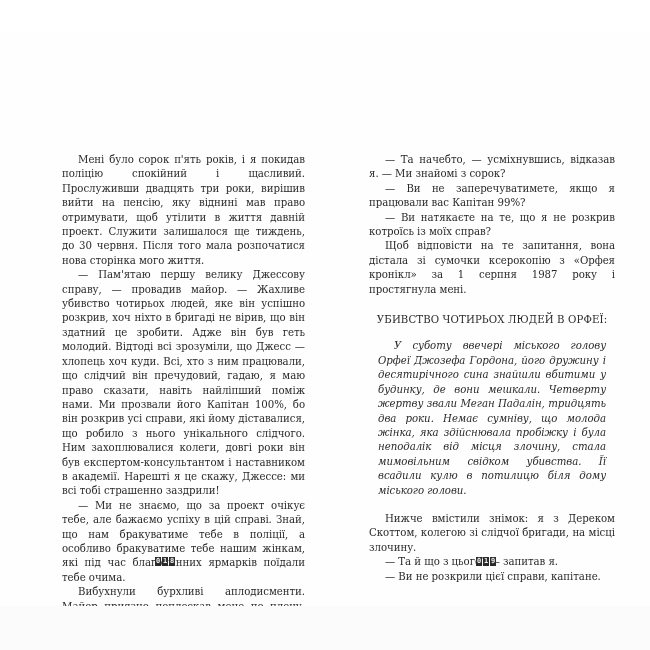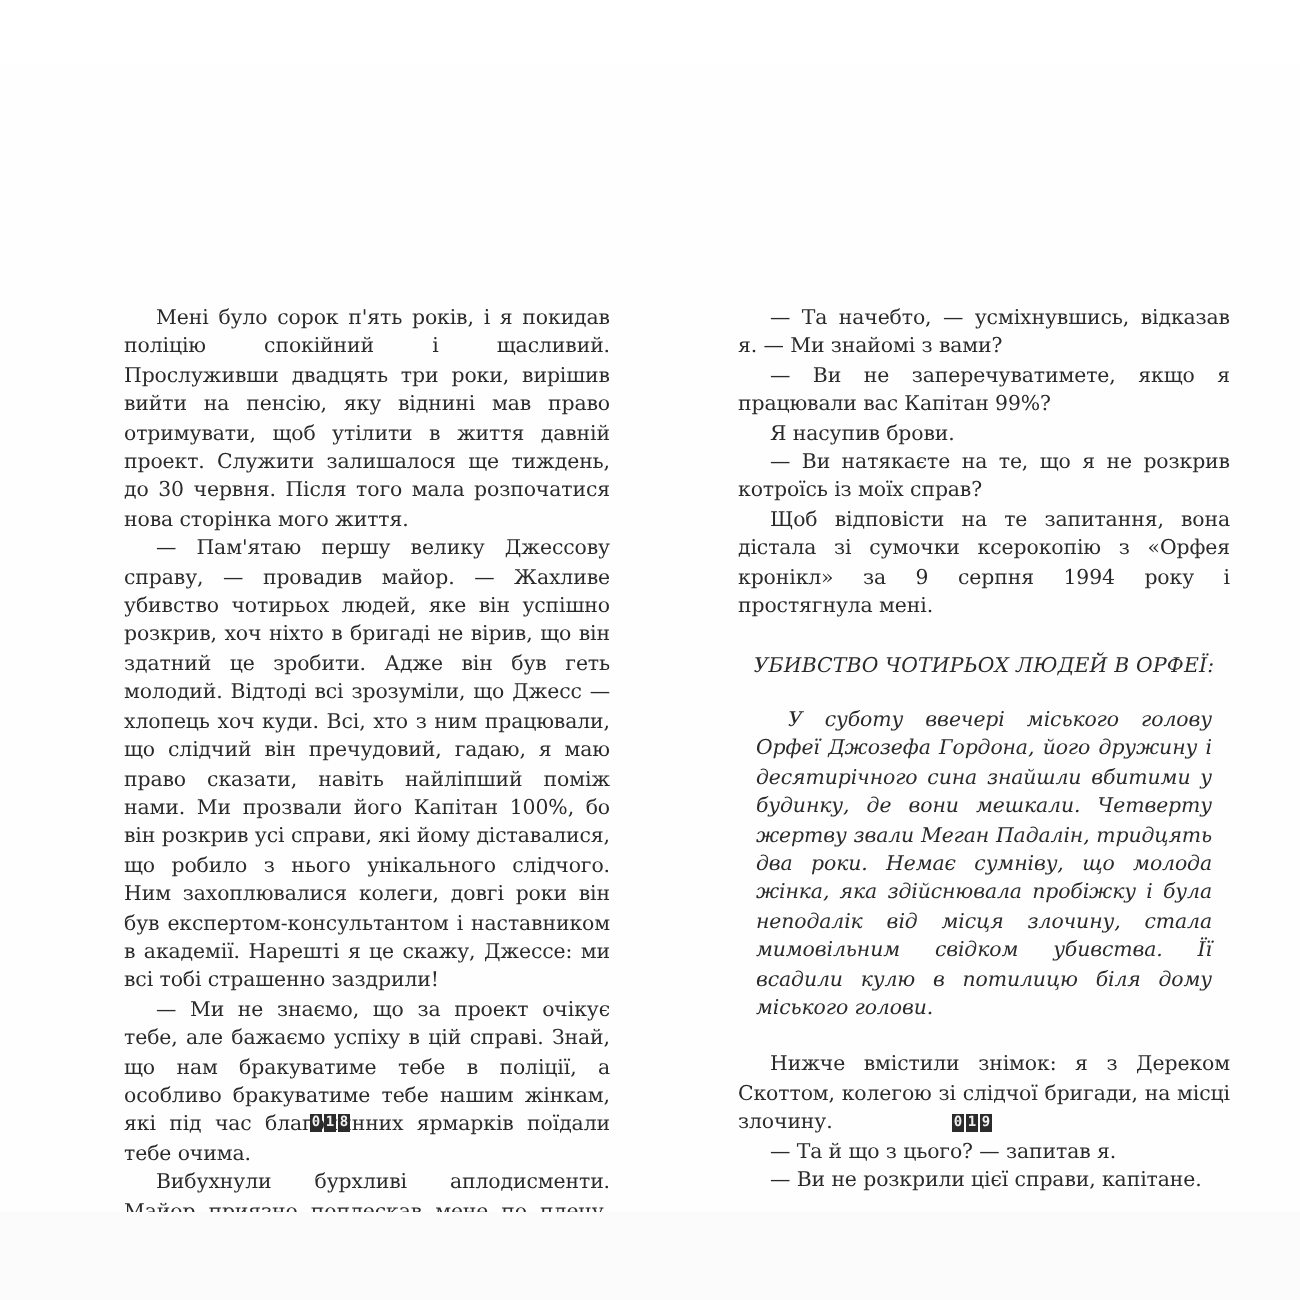--- a/index.html
+++ b/index.html
@@ -27,21 +27,21 @@
   }
   .left .text-block { left: 62px; top: 121px; width: 243px; }
   .right .text-block { left: 33px; top: 121px; width: 246px; }
   p { margin: 0; }
   .ind { text-indent: 16px; }
   .i { }
   .article {
     margin: 0;
   }
   .article-title {
-    font-style: italic; text-align: center; margin-top: 16px; margin-bottom: 12px;
+    text-align: center; margin-top: 16px; margin-bottom: 12px;
     letter-spacing: 0.1px;
   }
   .article-body { font-style: italic; padding: 0 9px; margin-bottom: 14px; }
   .pagenum {
     position: absolute; top: 525px; display: flex; gap: 1px;
   }
   .left .pagenum { left: 155px; }
   .right .pagenum { left: 140px; }
   .digit {
     width: 6px; height: 9px; background: #2b2b2b; color: #f2f2f2;
@@ -63,25 +63,24 @@
     </div>
     <div class="pagenum">
       <span class="digit">0</span>
       <span class="digit">1</span>
       <span class="digit">8</span>
     </div>
   </div>
 
   <div class="page right">
     <div class="text-block">
-      <p class="ind">— Та начебто, — усміхнувшись, відказав я. — Ми знайомі з вами?</p>
+      <p class="ind">— Та начебто, — усміхнувшись, відказав я. — Ми знайомі з сорок?</p>
       <p class="ind"><span>— Ви не заперечуватимете, якщо я працювали вас </span><span class="i">Капітан 99%</span><span>?</span></p>
-      <p class="ind">Я насупив брови.</p>
       <p class="ind">— Ви натякаєте на те, що я не розкрив котроїсь із моїх справ?</p>
-      <p class="ind">Щоб відповісти на те запитання, вона дістала зі сумочки ксерокопію з «Орфея кронікл» за 9 серпня 1994 року і простягнула мені.</p>
+      <p class="ind">Щоб відповісти на те запитання, вона дістала зі сумочки ксерокопію з «Орфея кронікл» за 1 серпня 1987 року і простягнула мені.</p>
 
       <div class="article">
         <div class="article-title">
           <div>УБИВСТВО ЧОТИРЬОХ ЛЮДЕЙ В ОРФЕЇ:</div>
         </div>
         <p class="article-body ind">У суботу ввечері міського голову Орфеї Джозефа Гордона, його дружину і десятирічного сина знайшли вбитими у будинку, де вони мешкали. Четверту жертву звали Меган Падалін, тридцять два роки. Немає сумніву, що молода жінка, яка здійснювала пробіжку і була неподалік від місця злочину, стала мимовільним свідком убивства. Її всадили кулю в потилицю біля дому міського голови.</p>
       </div>
 
       <p class="ind">Нижче вмістили знімок: я з Дереком Скоттом, колегою зі слідчої бригади, на місці злочину.</p>
       <p class="ind">— Та й що з цього? — запитав я.</p>

